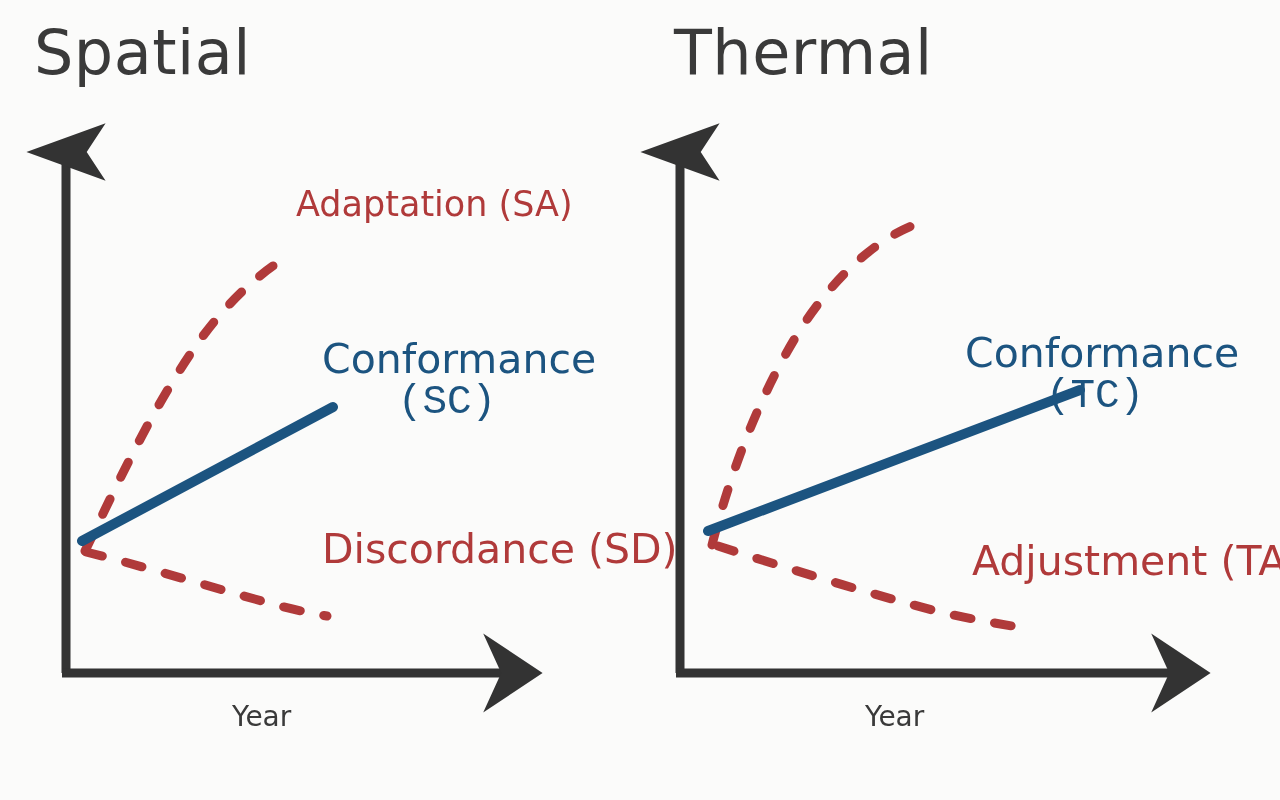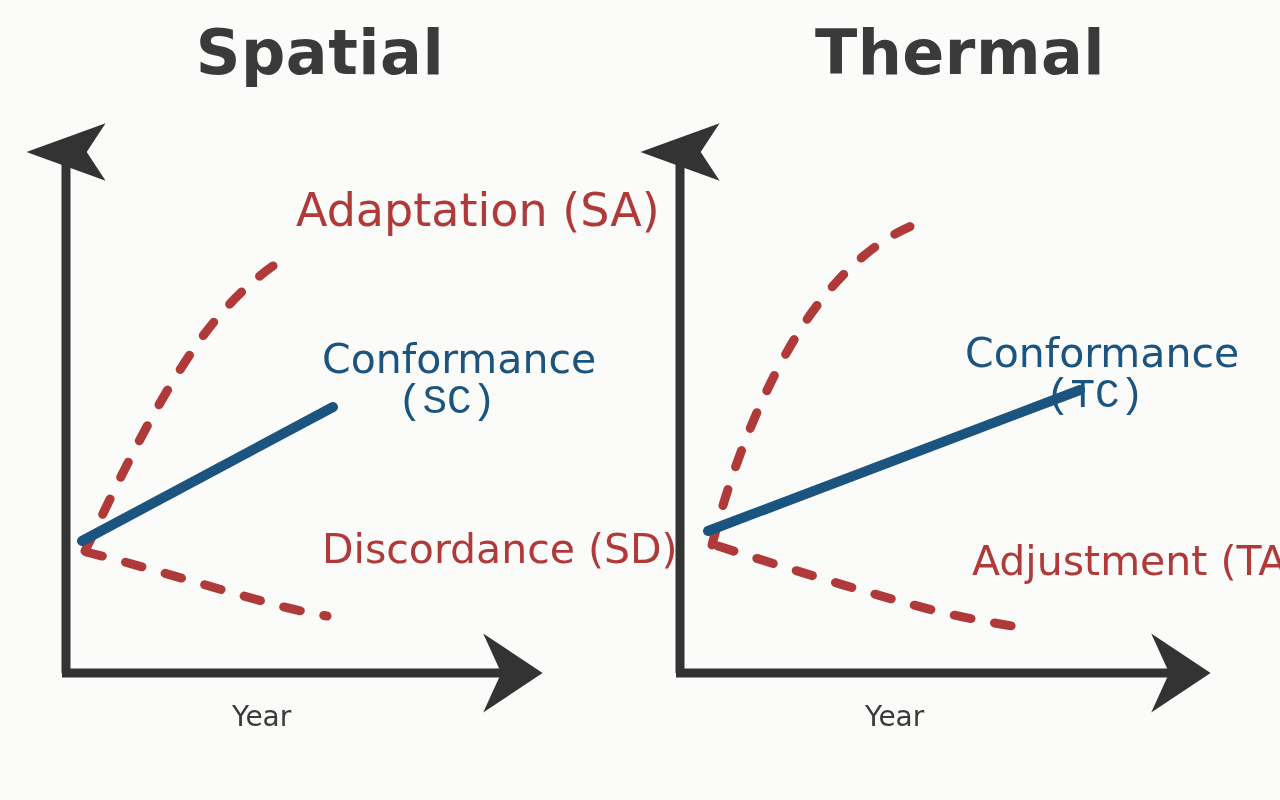--- a/index.html
+++ b/index.html
@@ -32,28 +32,29 @@
     position: absolute;
     top: 0; left: 0;
     width: 640px;
     height: 800px;
   }
 
   .panel-title {
     position: absolute;
     top: 22px;
     width: 640px;
-    text-align: center;
+    text-align: left;
     font-family: "DejaVu Sans", sans-serif;
     font-size: 62px;
-    font-weight: 700;
+    font-weight: 400;
     letter-spacing: 0.5px;
     color: #3a3a3a;
     line-height: 1.0;
     white-space: nowrap;
+    margin-left: 34px;
   }
   #title-spatial { left: 0; }
   #title-thermal { left: 0; }
 
   .axis-caption {
     position: absolute;
     font-family: "DejaVu Sans", sans-serif;
     font-size: 28px;
     font-weight: 400;
     color: #3a3a3a;
@@ -66,21 +67,21 @@
     font-weight: 400;
     white-space: nowrap;
     line-height: 1.05;
   }
   .label-red  { color: #b03a3a; }
   .label-blue { color: #1c5480; }
 
   
   #label-sa {
     left: 296px; top: 186px;
-    font-size: 46px;
+    font-size: 35px;
   }
   #label-sc {
     left: 322px; top: 338px;
     font-size: 41px;
     text-align: center;
     width: 250px;
   }
   #label-sd {
     left: 322px; top: 528px;
     font-size: 41px;

